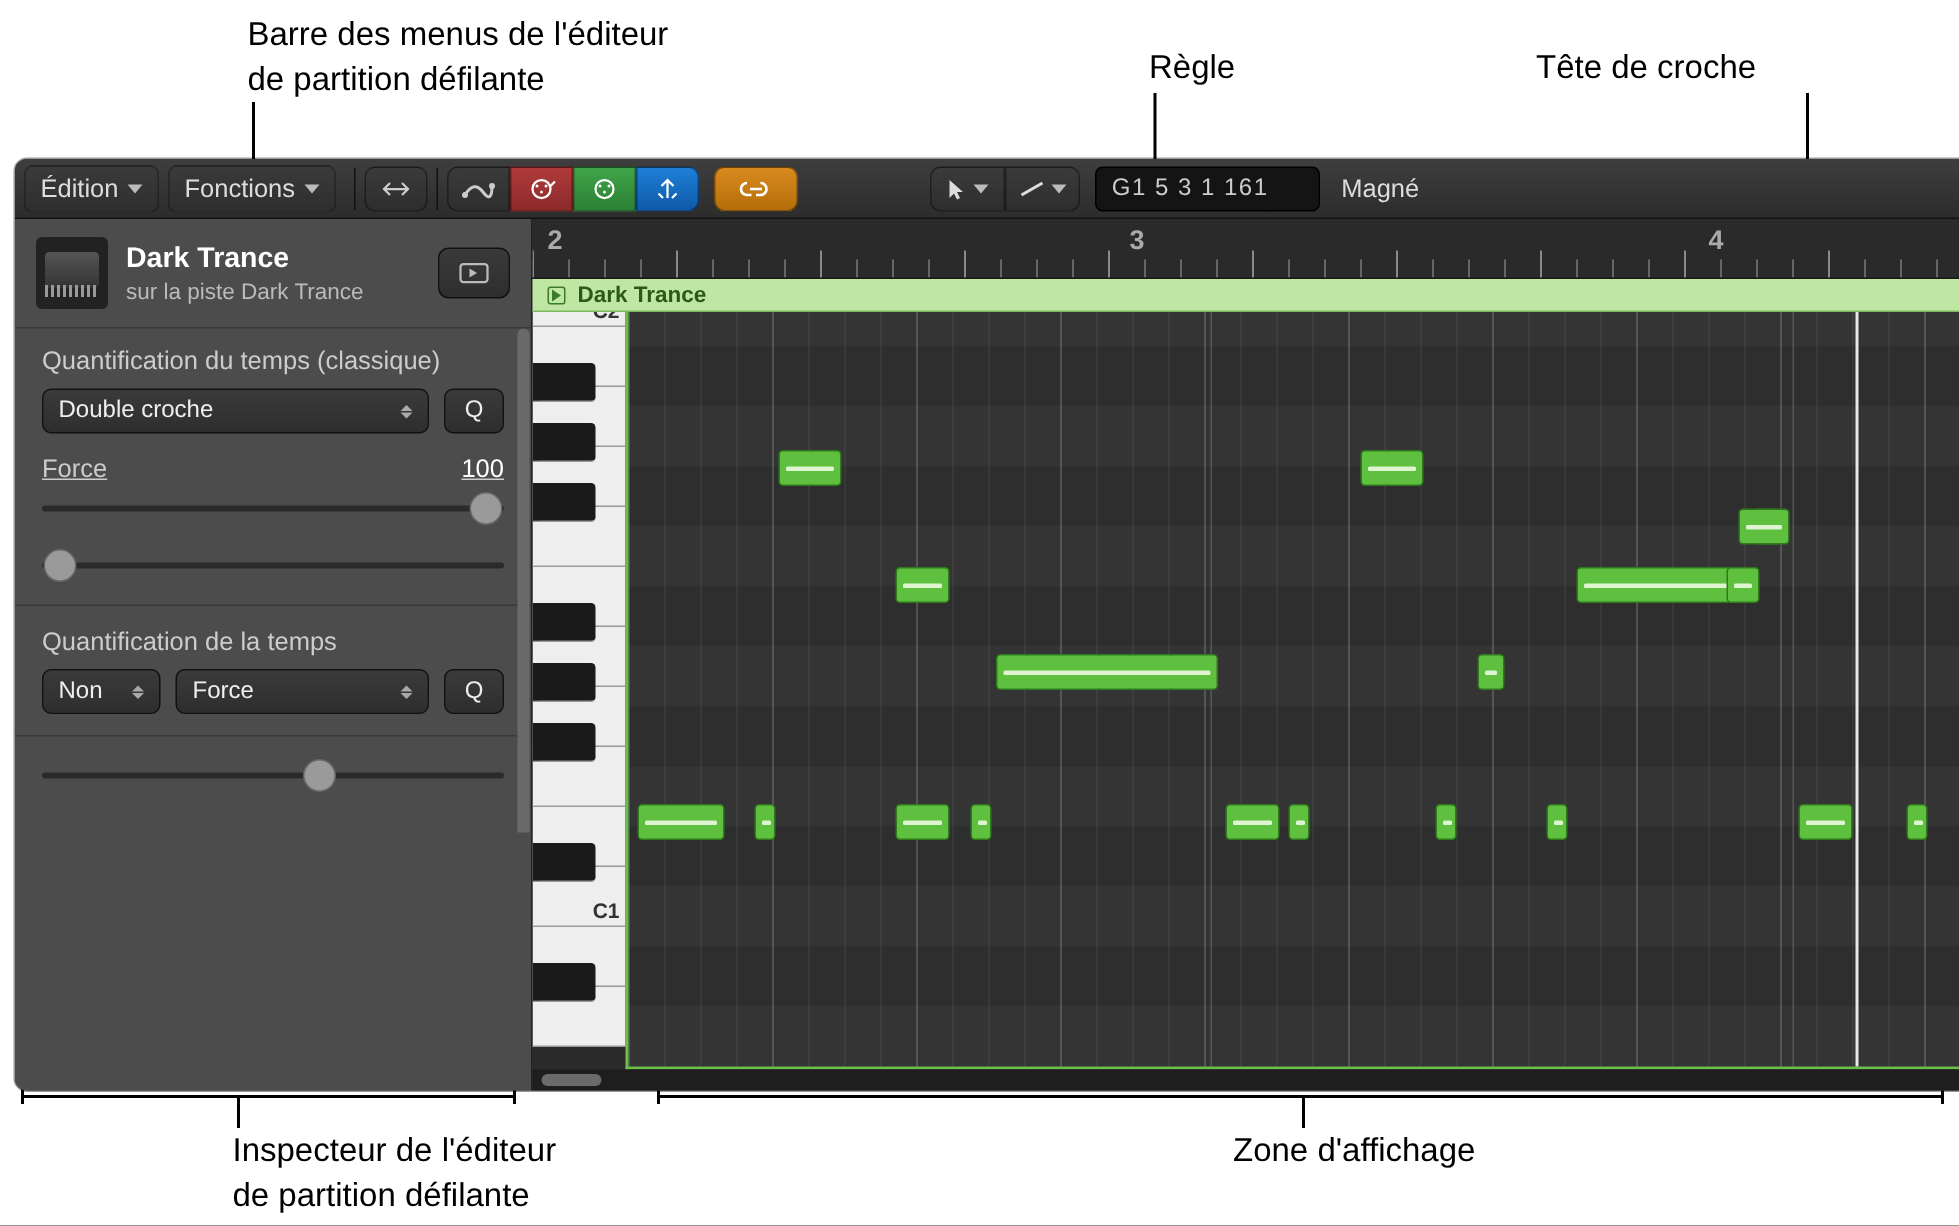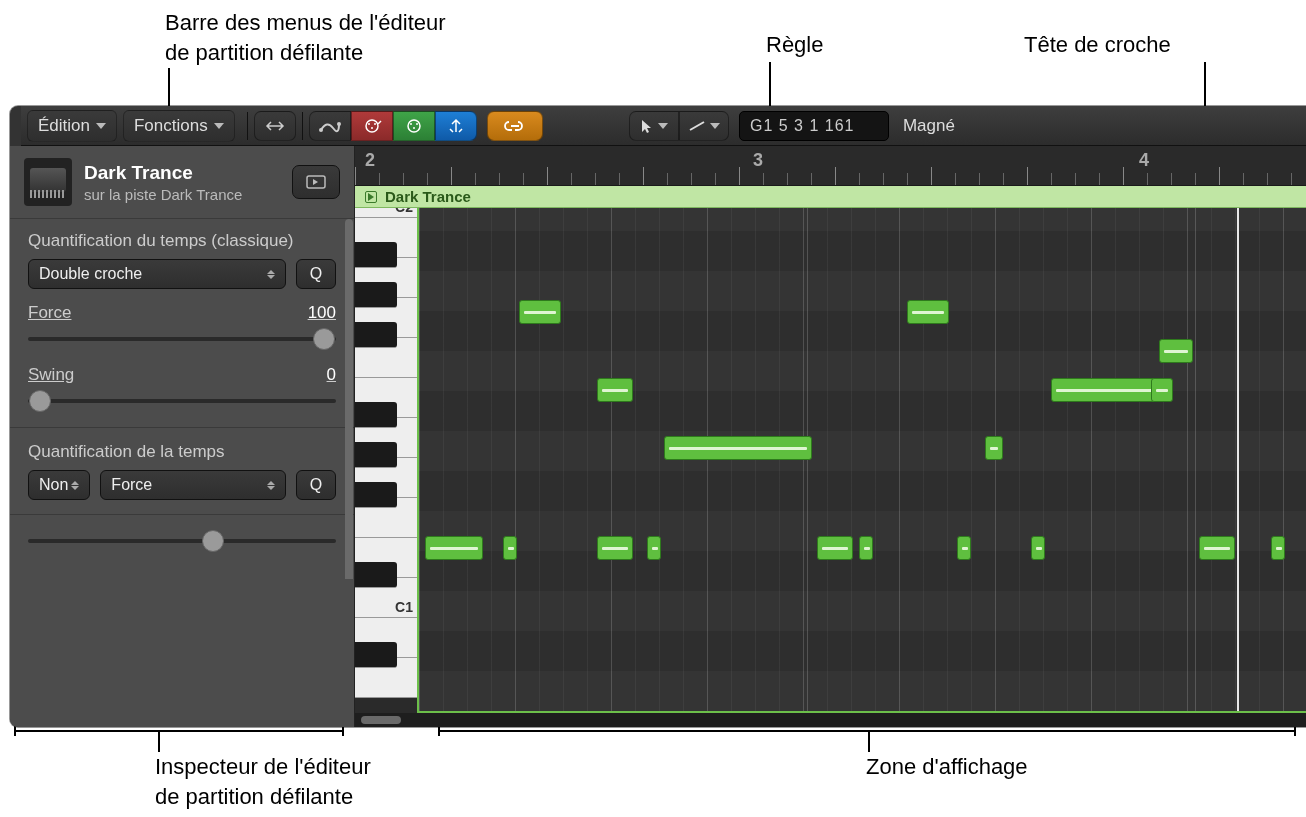--- a/index.html
+++ b/index.html
@@ -13,21 +13,20 @@
     position:absolute; left:10px; top:106px; width:1296px; height:621px;
     background:#333; border-radius:8px 0 0 8px; overflow:hidden;
     box-shadow:0 0 0 1px rgba(0,0,0,.4);
   }
 
   
   .menubar {
     height:40px; background:linear-gradient(#3e3e3e,#2c2c2c);
     display:flex; align-items:center; gap:0; padding:0 6px;
     border-bottom:1px solid #111;
-    margin-left:11px;
   }
   .menu-item {
     color:#ddd; font-size:17px; padding:5px 10px; border-radius:6px;
     display:flex; align-items:center; gap:6px; cursor:pointer;
     background:linear-gradient(#3a3a3a,#2e2e2e); margin-right:6px;
     border:1px solid rgba(0,0,0,.3);
   }
   .chev { width:0;height:0;border-left:5px solid transparent;border-right:5px solid transparent;border-top:6px solid #bbb; }
   .tool-divider { width:1px; height:28px; background:#111; margin:0 6px; }
 
@@ -81,21 +80,21 @@
     margin-left:auto; width:48px;height:34px;border-radius:7px;
     background:linear-gradient(#3a3a3a,#2e2e2e);border:1px solid #111;
     display:flex;align-items:center;justify-content:center;cursor:pointer;
   }
 
   .insp-body { padding:12px 18px; overflow:hidden; position:relative; }
   .insp-label { font-size:17px; color:#ccc; margin-bottom:8px; }
   .select {
     height:30px;padding:0 10px;background:linear-gradient(#3a3a3a,#2e2e2e);
     border:1px solid #111;border-radius:6px;color:#eee;font-size:16px;
-    display:flex;align-items:center;gap:3px;cursor:pointer;
+    display:flex;align-items:center;gap:20px;cursor:pointer;
   }
   .select .updown{display:flex;flex-direction:column;gap:1px;margin-left:auto;}
   .updown span{width:0;height:0;border-left:4px solid transparent;border-right:4px solid transparent;}
   .updown .u{border-bottom:4px solid #aaa;}
   .updown .d{border-top:4px solid #aaa;}
   .q-btn {
     width:40px;height:30px;border-radius:6px;background:linear-gradient(#3a3a3a,#2e2e2e);
     border:1px solid #111;color:#eee;font-size:16px;display:flex;align-items:center;justify-content:center;cursor:pointer;
   }
   .row{display:flex;gap:10px;align-items:center;margin-bottom:14px;}
@@ -175,21 +174,21 @@
 <div class="callout" style="left:1024px;top:30px;">Tête de croche</div>
 <div class="callout-line" style="left:1204px;top:62px;width:2px;height:100px;"></div>
 
 <div class="callout" style="left:155px;top:752px;white-space:pre;">Inspecteur de l'éditeur
 de partition défilante</div>
 <div class="callout-line" style="left:14px;top:730px;width:330px;height:2px;"></div>
 <div class="callout-line" style="left:14px;top:724px;width:2px;height:12px;"></div>
 <div class="callout-line" style="left:342px;top:724px;width:2px;height:12px;"></div>
 <div class="callout-line" style="left:158px;top:730px;width:2px;height:22px;"></div>
 
-<div class="callout" style="left:866px;top:752px;">Zone d'affichage</div>
+<div class="callout" style="left:822px;top:752px;">Zone d'affichage</div>
 <div class="callout-line" style="left:438px;top:730px;width:858px;height:2px;"></div>
 <div class="callout-line" style="left:438px;top:724px;width:2px;height:12px;"></div>
 <div class="callout-line" style="left:1294px;top:724px;width:2px;height:12px;"></div>
 <div class="callout-line" style="left:868px;top:730px;width:2px;height:22px;"></div>
 
 <div class="editor">
 
   <div class="menubar">
     <div class="menu-item">
       <span>Édition</span>
@@ -303,24 +302,20 @@
 
         <div class="param">
           <span>Force</span>
           <span class="val">100</span>
         </div>
         <div class="slider">
           <div class="track"></div>
           <div class="thumb" style="left:96%"></div>
         </div>
 
-        <div class="param">
-          <span>Swing</span>
-          <span class="val">0</span>
-        </div>
         <div class="slider">
           <div class="track"></div>
           <div class="thumb" style="left:4%"></div>
         </div>
 
         <div class="insp-divider"></div>
 
         <div class="insp-label">Quantification de la temps</div>
         <div class="row">
           <div class="select">

